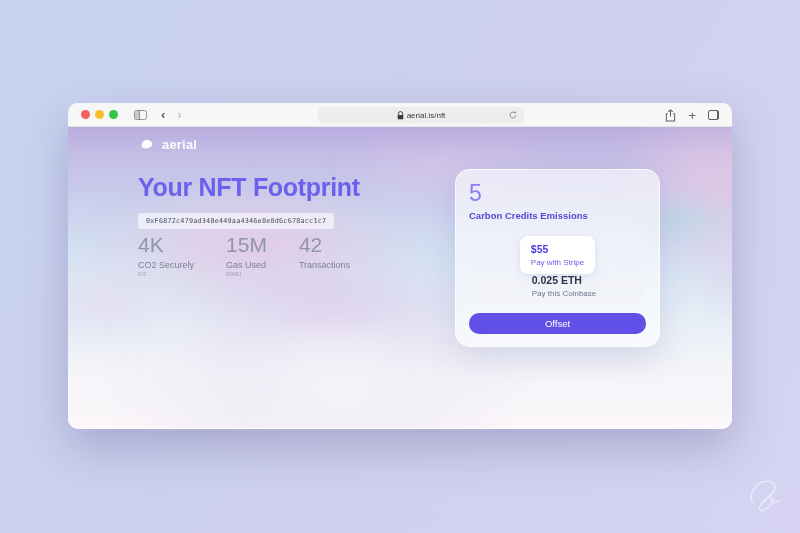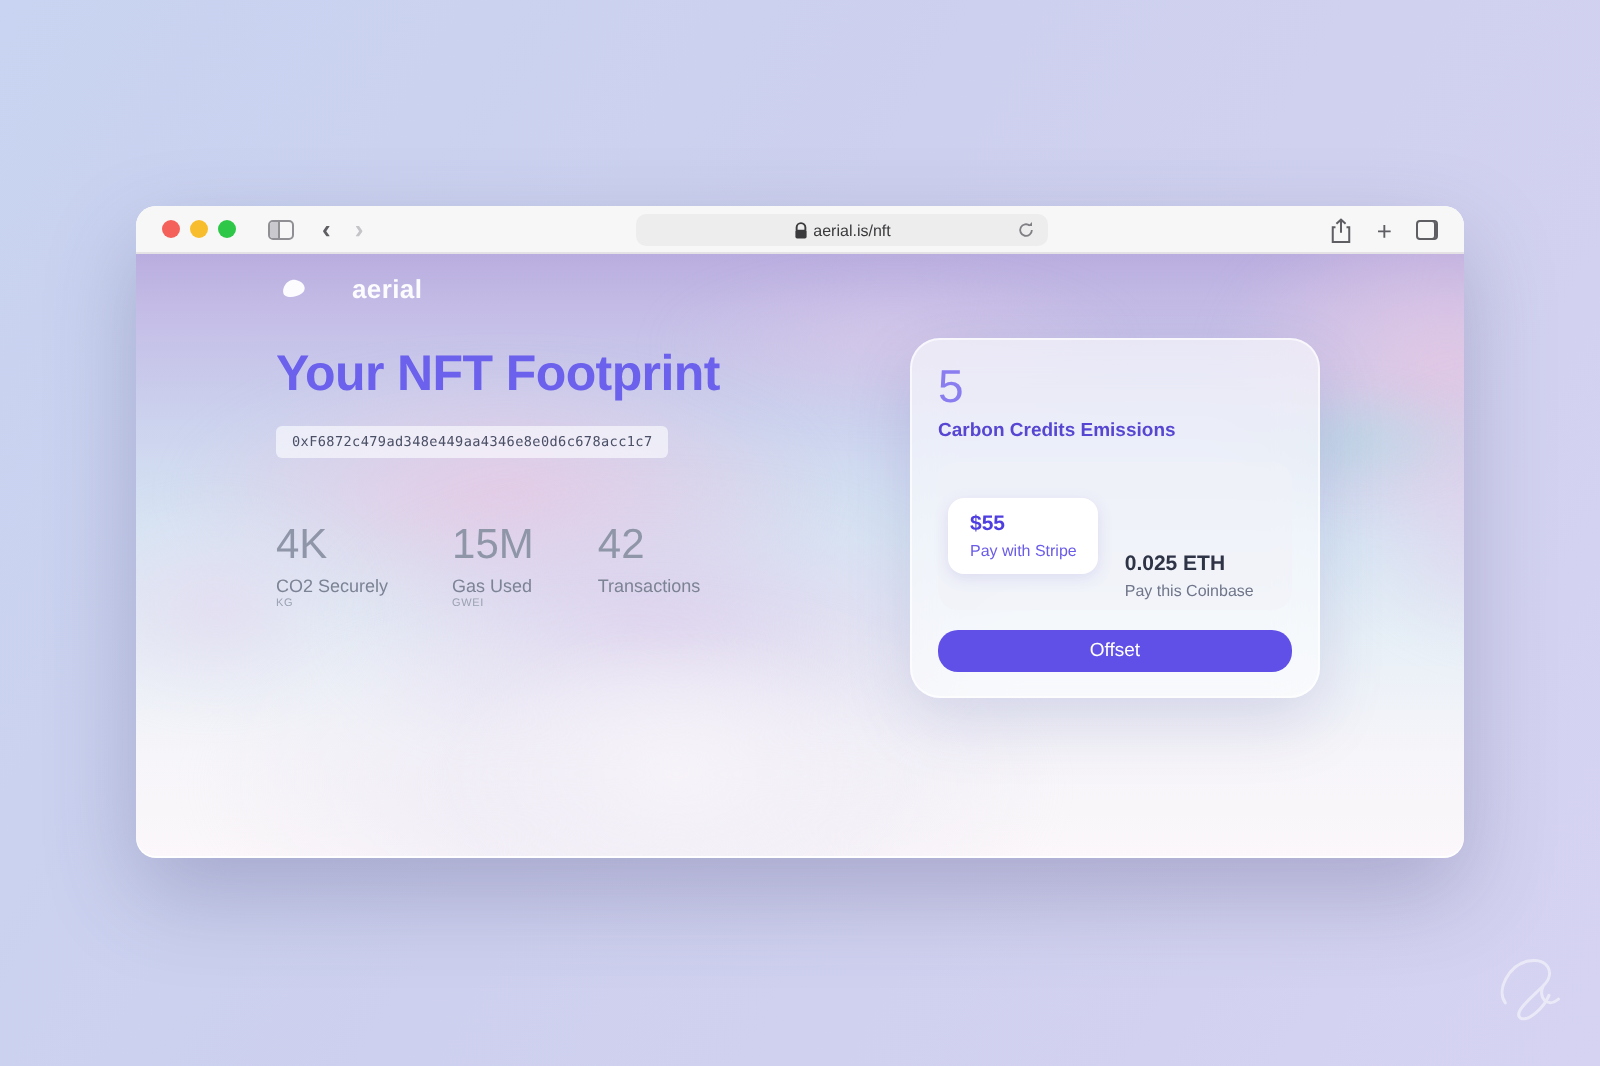--- a/index.html
+++ b/index.html
@@ -69,60 +69,60 @@
   .c1 { left:20px;  top:55px;  width:330px; height:130px; background:radial-gradient(closest-side,rgba(232,199,227,.85),rgba(232,199,227,0)); filter:blur(10px); }
   .c2 { left:90px;  top:110px; width:340px; height:150px; background:radial-gradient(closest-side,rgba(219,205,236,.9),rgba(219,205,236,0)); filter:blur(9px); }
   .c3 { left:30px;  top:165px; width:430px; height:200px; background:radial-gradient(closest-side,rgba(236,232,245,.97),rgba(236,232,245,0)); filter:blur(8px); }
   .c4 { left:150px; top:190px; width:240px; height:140px; background:radial-gradient(closest-side,rgba(246,243,249,1),rgba(246,243,249,0)); filter:blur(7px); }
   .c5 { left:540px; top:-25px; width:230px; height:160px; background:radial-gradient(closest-side,rgba(230,200,228,.85),rgba(230,200,228,0)); filter:blur(10px); }
   .c6 { left:600px; top:60px;  width:170px; height:140px; background:radial-gradient(closest-side,rgba(227,206,235,.75),rgba(227,206,235,0)); filter:blur(10px); }
   .c7 { left:545px; top:65px;  width:130px; height:55px;  background:radial-gradient(closest-side,rgba(170,221,226,.5),rgba(170,221,226,0)); filter:blur(8px); }
   .c8 { left:-40px; top:120px; width:160px; height:110px; background:radial-gradient(closest-side,rgba(226,219,240,.85),rgba(226,219,240,0)); filter:blur(9px); }
   .c9 { left:260px; top:8px;   width:240px; height:75px;  background:radial-gradient(closest-side,rgba(224,204,234,.5),rgba(224,204,234,0)); filter:blur(10px); }
 
-  .brand { position:absolute; left:72px; top:10px; display:flex; align-items:flex-start; gap:20px; z-index:5; }
+  .brand { position:absolute; left:72px; top:10px; display:flex; align-items:flex-start; gap:6px; z-index:5; }
   .brand svg { width:16px; height:14px; fill:rgba(255,255,255,.95); }
   .brand-name { color:rgba(255,255,255,.95); font-size:13px; font-weight:bold; letter-spacing:.2px; }
 
   .page-title {
     position:absolute; left:70px; top:46px; z-index:5;
     font-size:25px; font-weight:800; letter-spacing:-.3px; color:#6b61ec;
   }
   .hash-chip {
     position:absolute; left:70px; top:86px; z-index:5;
     background:rgba(252,253,255,.62); border-radius:3px; padding:4px 8px;
     font-family:"DejaVu Sans Mono", monospace; font-size:6.8px; color:#4a4f66; letter-spacing:.2px;
   }
-  .stats { position:absolute; left:70px; top:134px; display:flex; gap:32px; z-index:5; }
+  .stats { position:absolute; left:70px; top:106px; display:flex; gap:32px; z-index:5; }
   .stat-value { font-size:21px; color:#8f96a8; }
   .stat-label { font-size:9px; color:#7c8394; margin-top:3px; }
   .stat-unit  { font-size:5.5px; color:#9aa1b2; margin-top:1px; letter-spacing:.3px; }
 
   
   .card {
     position:absolute; left:387px; top:42px; width:205px; z-index:6;
     background:rgba(255,255,255,.6); backdrop-filter:blur(10px);
     border:1px solid rgba(255,255,255,.65); border-radius:15px;
     box-shadow:0 12px 32px rgba(92,82,165,.18);
     padding:11px 13px 12px;
   }
   .credits-value { font-size:23px; color:#8a7df0; line-height:1.1; }
   .credits-label { font-size:9.5px; font-weight:bold; color:#5646d2; margin-top:4px; }
   .card-desc { font-size:8.8px; color:#6e7386; line-height:1.55; margin-top:5px; }
   .pay-row {
     margin-top:10px; background:rgba(240,241,248,.55); border-radius:10px;
-    padding:5px; display:flex; align-items:center;
+    padding:5px; display:flex; align-items:center;flex-direction:column;
   }
   .stripe-chip {
     background:#fff; border-radius:8px; padding:7px 11px;
     box-shadow:0 2px 8px rgba(85,70,190,.14); cursor:pointer;
   }
   .stripe-amount { font-size:10.5px; font-weight:bold; color:#4f3fe0; }
   .stripe-label  { font-size:8px; color:#6a5ce8; margin-top:3px; }
-  .coinbase-opt { margin-left:13px; cursor:pointer;margin-top:40px; }
+  .coinbase-opt { margin-left:13px; cursor:pointer; }
   .coinbase-amount { font-size:10.5px; font-weight:bold; color:#2e3345; }
   .coinbase-label  { font-size:8px; color:#70768a; margin-top:3px; }
   .offset-btn {
     margin-top:10px; width:100%; height:21px; border:none; border-radius:10px;
     background:#6150e8; color:#fff; font-size:9.5px; font-weight:normal;
     font-family:"Liberation Sans", sans-serif; cursor:pointer;
     display:flex; align-items:center; justify-content:center;
   }
 
   .signature { position:absolute; right:16px; bottom:16px; opacity:.5; }

